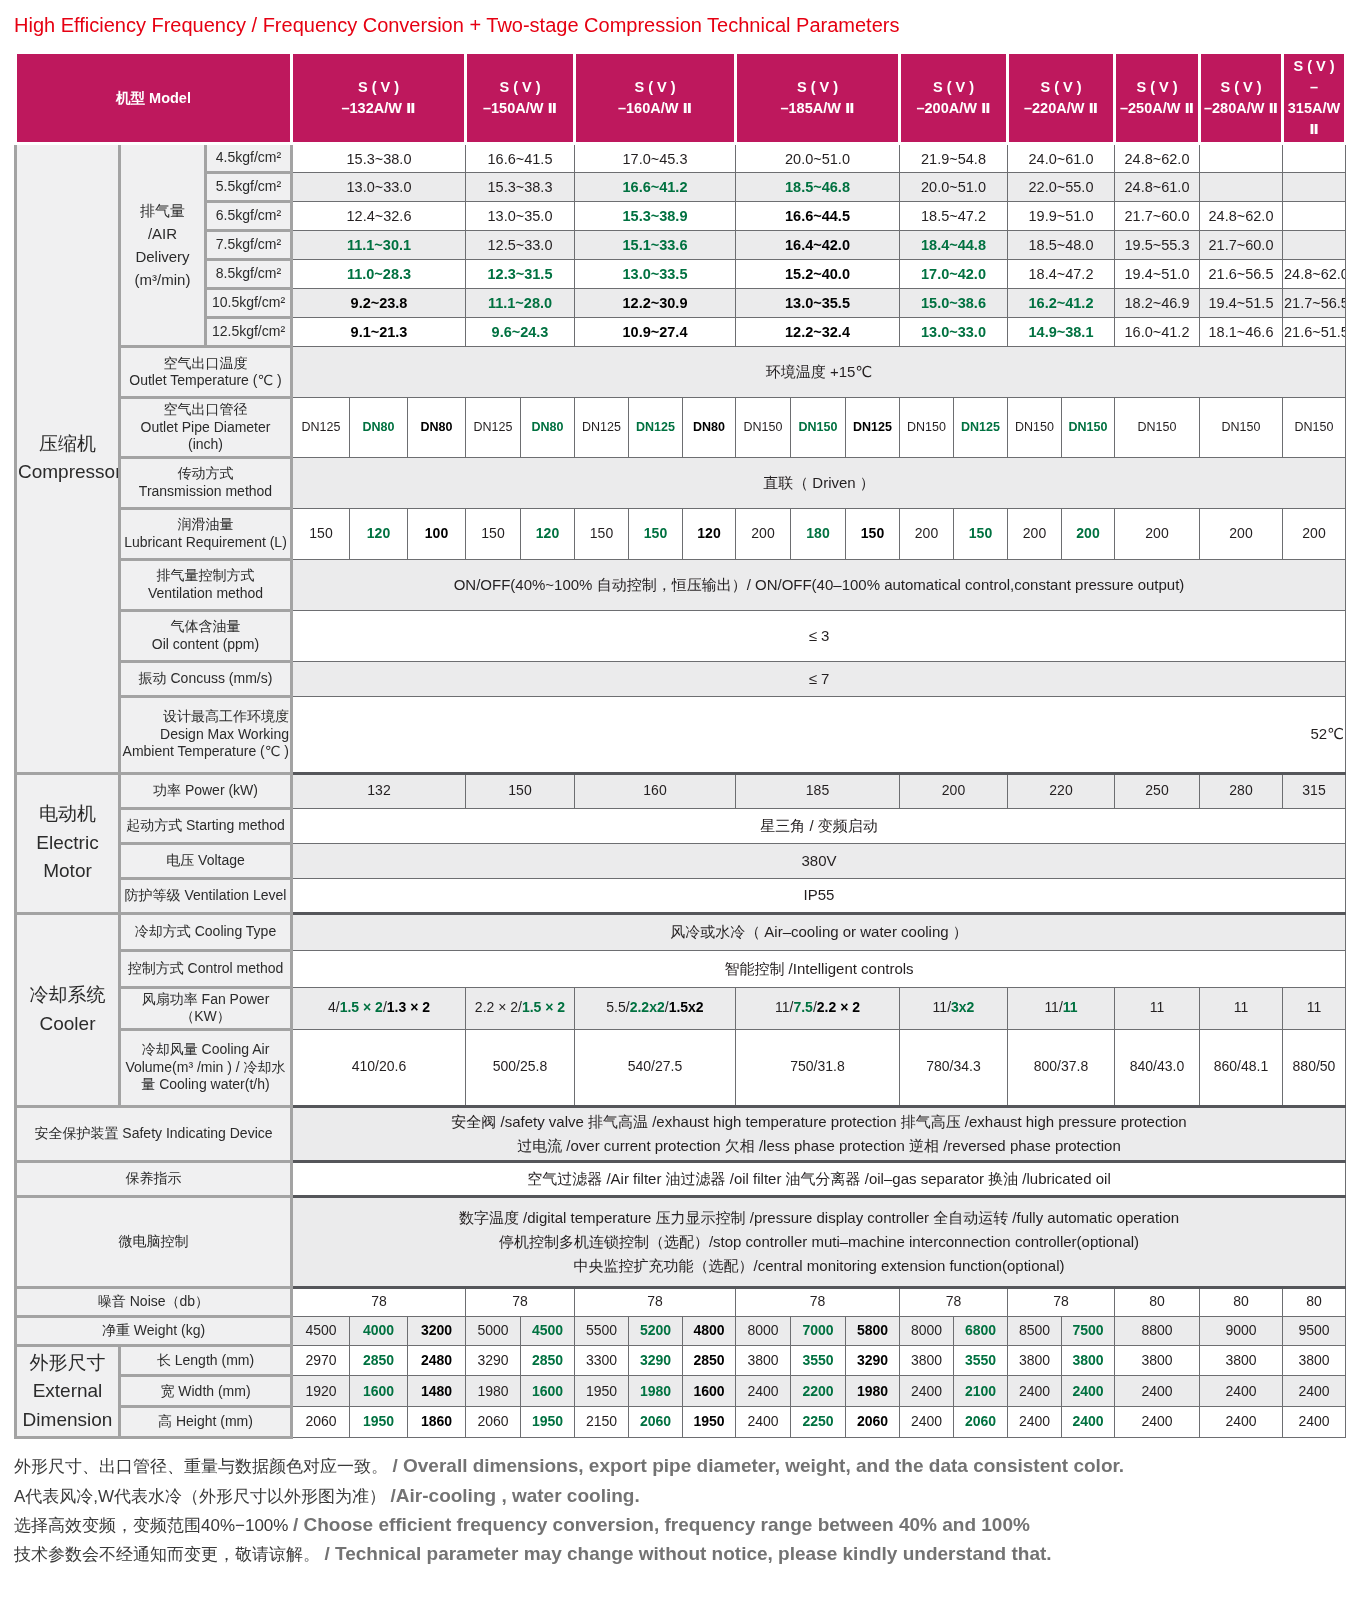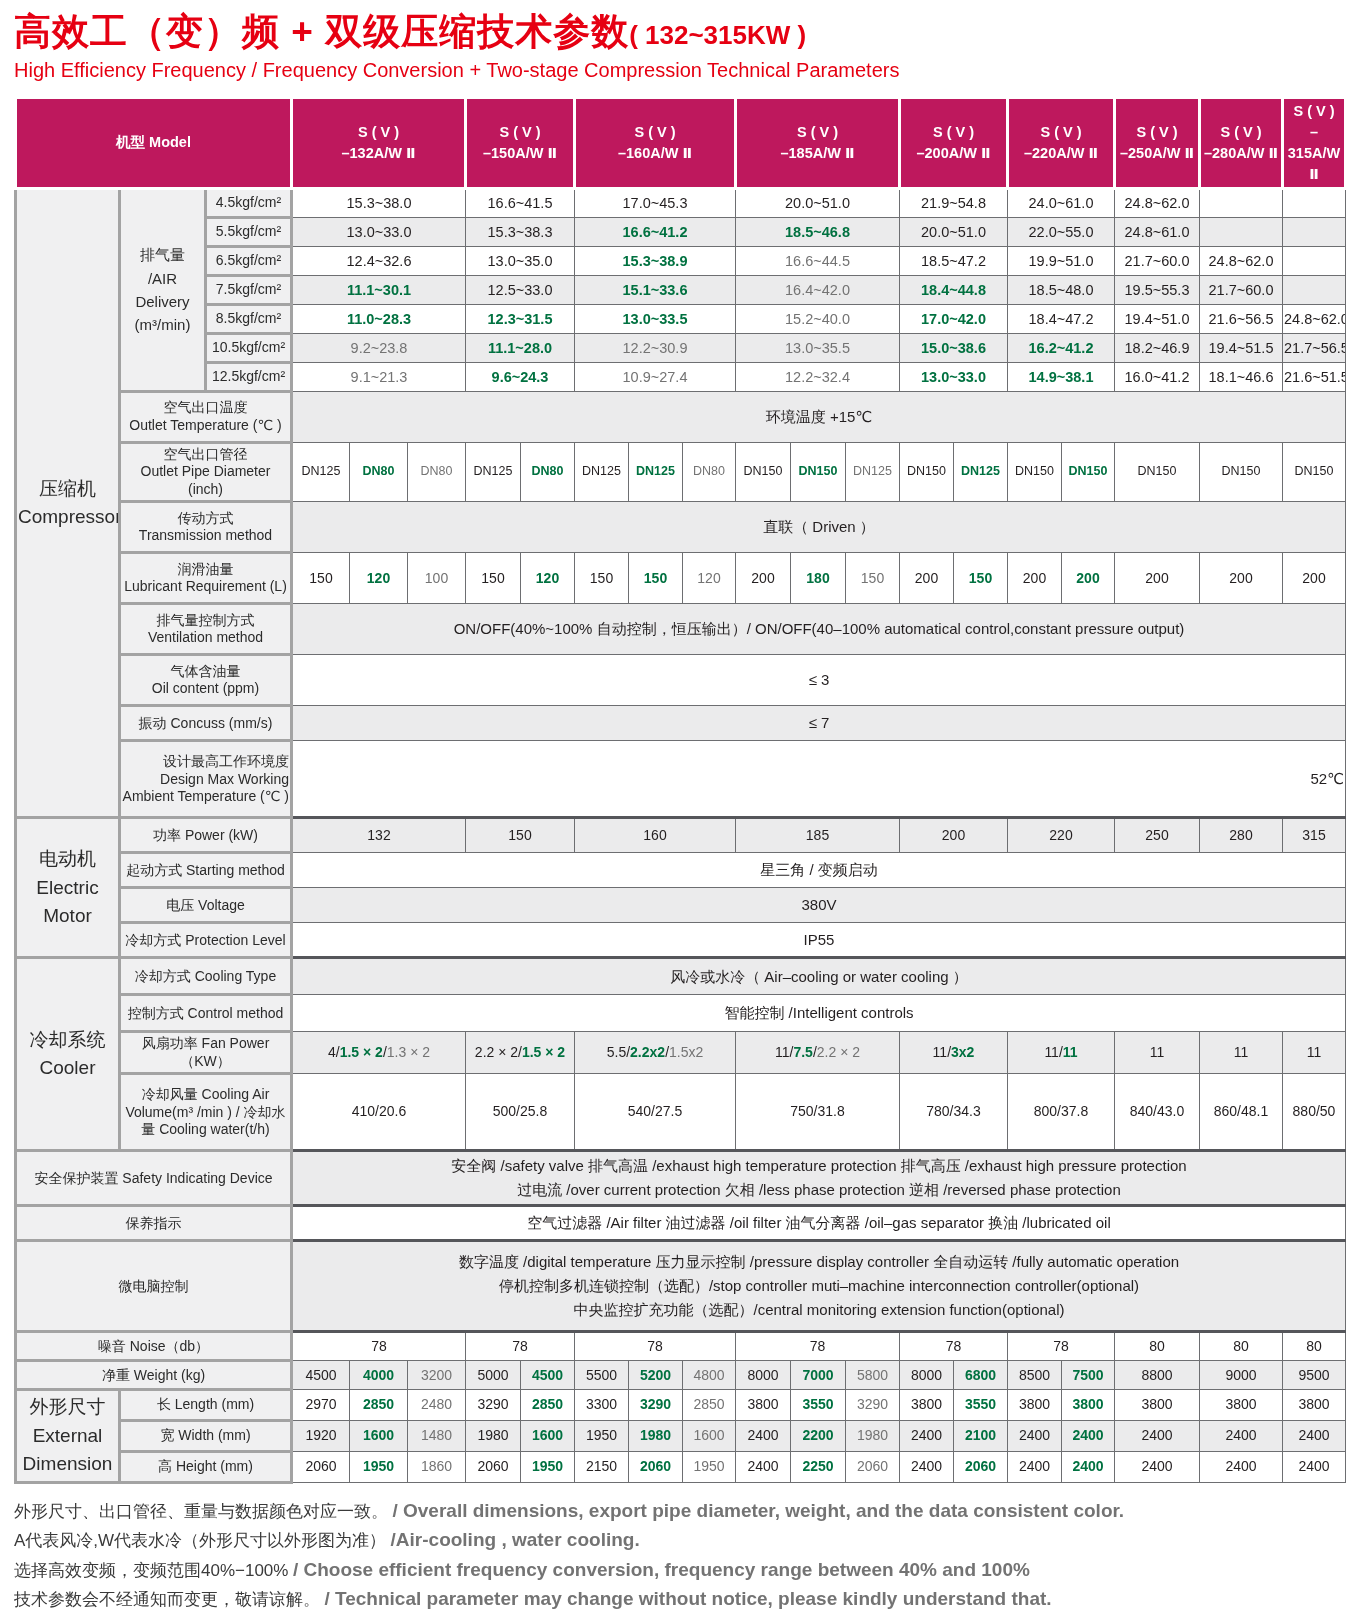--- a/index.html
+++ b/index.html
@@ -19,21 +19,21 @@
   .airlbl{font-size:15px;line-height:1.55;}
   .kgf{font-size:14px;}
   
   .dc{border:1px solid #6d6e71;font-size:14px;}
   tr.w .dc{background:#fff;}
   tr.gy .dc{background:#ebebec;}
   .full{font-size:15px;line-height:1.6;}
   .pipe{font-size:12.5px;padding:2px 0;}
   .vk{color:#231f20;}
   .vg{color:#007140;font-weight:bold;}
-  .vb{color:#737373;font-weight:normal;}
+  .vb{color:#000000;font-weight:bold;}
   
   tr.r-hdr td{height:50px;}
   tr.r-air td{height:22px;}
   tr.r-air .dc{font-size:14.5px;}
   tr.r-h50 td{height:44px;}
   tr.r-con td{height:28px;}
   tr.r-des td{height:70px;text-align:right;}
   tr.r-mot td{height:28px;}
   tr.r-cool td{height:30px;}
   tr.r-fan td{height:24px;}
@@ -45,23 +45,20 @@
   tr.sec td{border-top:3px solid #55565a;}
   
   .fnotes{margin-top:12px;line-height:1.55;}
   .fn-zh{font-size:17px;color:#3a3a3a;}
   .fn-en{font-size:19px;font-weight:bold;color:#737373;}
 </style>
 </head>
 <body>
 
 <div class="wrap">
-  <div class="titlebar">
-    <span class="t-zh">高效工（变）频 + 双级压缩技术参数</span><span class="t-range">( 132~315KW )</span>
-  </div>
   <div class="subtitle">High Efficiency Frequency / Frequency Conversion + Two-stage Compression Technical Parameters</div>
 
   <table>
     <colgroup>
       <col style="width:104px">
         <col style="width:86px">
         <col style="width:86px">
       <col style="width:58px">
         <col style="width:58px">
         <col style="width:58px">
@@ -261,21 +258,21 @@
         </tr>
         <tr class="r-mot w">
           <td class="attr" colspan="2">起动方式 Starting method</td>
           <td class="dc full " colspan="18">星三角 / 变频启动</td>
         </tr>
         <tr class="r-mot gy">
           <td class="attr" colspan="2">电压 Voltage</td>
           <td class="dc full " colspan="18">380V</td>
         </tr>
         <tr class="r-mot w">
-          <td class="attr" colspan="2">冷却方式 Protection Level</td>
+          <td class="attr" colspan="2">防护等级 Ventilation Level</td>
           <td class="dc full " colspan="18">IP55</td>
         </tr>
         <tr class="r-cool sec gy">
           <td class="cat" rowspan="4">冷却系统<br>Cooler</td>
           <td class="attr" colspan="2">冷却方式 Cooling Type</td>
           <td class="dc full " colspan="18">风冷或水冷（ Air–cooling or water cooling ）</td>
         </tr>
         <tr class="r-cool w">
           <td class="attr" colspan="2">控制方式 Control method</td>
           <td class="dc full " colspan="18">智能控制 /Intelligent controls</td>

